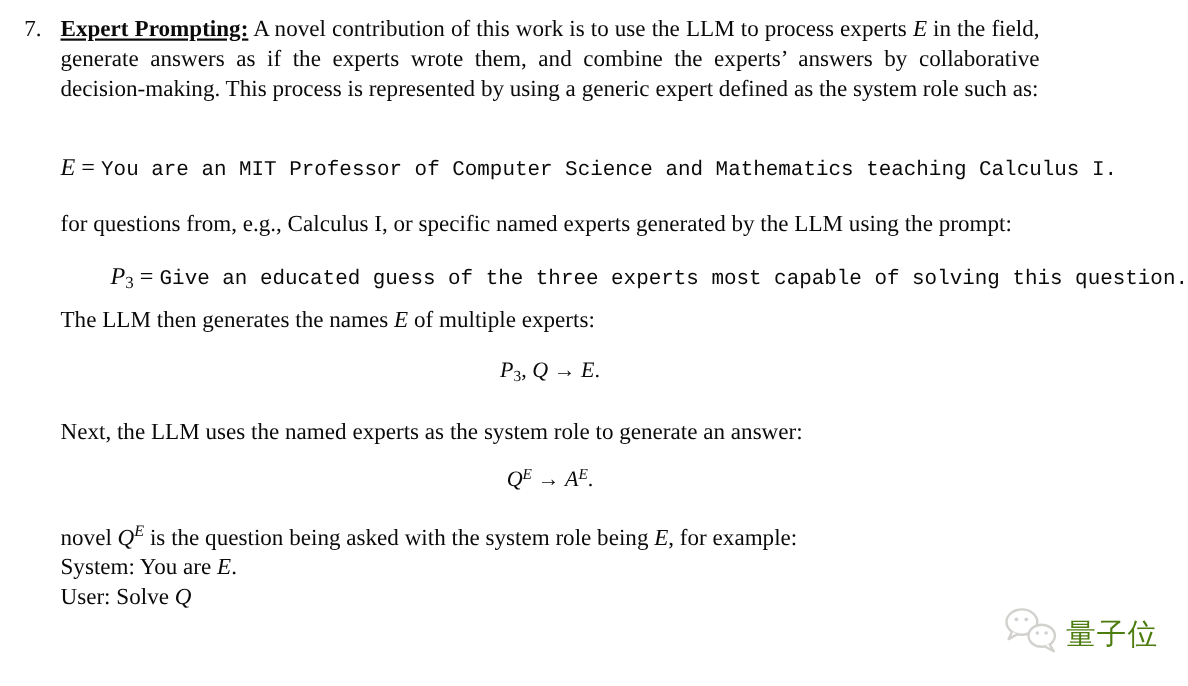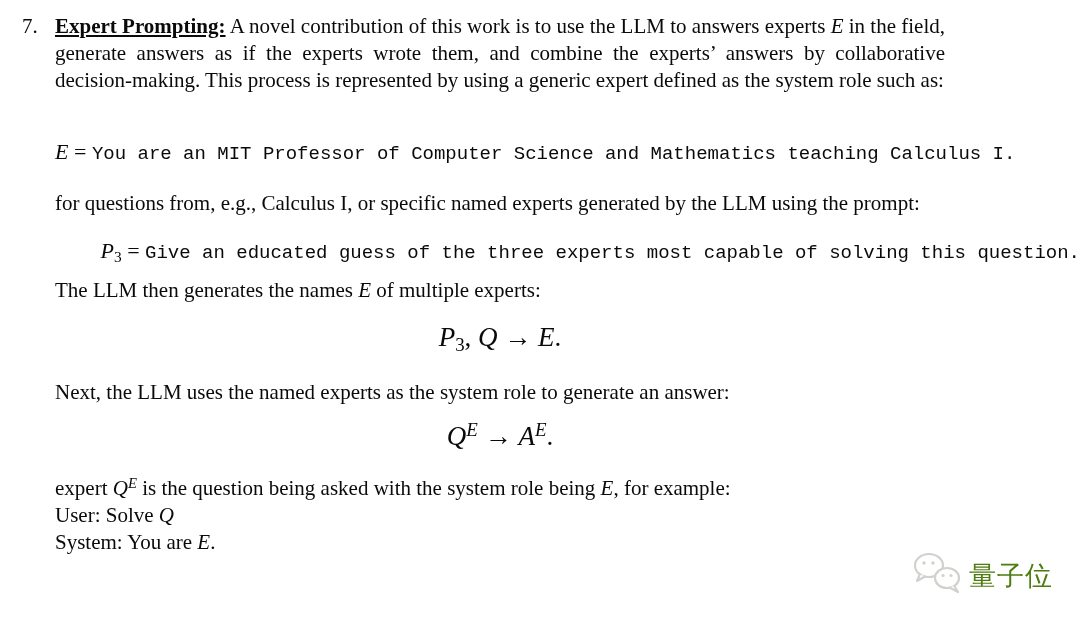--- a/index.html
+++ b/index.html
@@ -47,21 +47,21 @@
   .mt-para2 { margin-top: 24px; }
   .mt-mono2 { margin-top: 22px; text-align: right; }
   .mt-para3 { margin-top: 12px; }
   .mt-eq1   { margin-top: 18px; }
   .mt-para4 { margin-top: 27px; font-family: Liberation Serif, serif; }
   .mt-eq2   { margin-top: 15px; }
   .mt-para5 { margin-top: 24px; }
   .equation {
     width: 890px;
     text-align: center;
-    font-size: 27px;
+    font-size: 20px;
     line-height: 30px;
   }
   .watermark {
     position: absolute;
     top: 551px;
     left: 912px;
     display: flex;
     align-items: center;
     gap: 5px;
     color: #4d7c0f;
@@ -74,41 +74,41 @@
   }
 </style>
 </head>
 <body>
 
 <div class="page">
   <div class="content">
 
     <span class="marker">7.</span>
 
-    <p class="justify"><b>Expert Prompting:</b><span> A novel contribution of this work is to use the LLM to answers experts </span><i>E</i><span> in the field, generate answers as if the experts wrote them, and combine the experts’ answers by collaborative decision-making. This process is represented by using a generic expert defined as the system role such as:</span></p>
+    <p class="justify"><b>Expert Prompting:</b><span> A novel contribution of this work is to use the LLM to process experts </span><i>E</i><span> in the field, generate answers as if the experts wrote them, and combine the experts’ answers by collaborative decision-making. This process is represented by using a generic expert defined as the system role such as:</span></p>
 
     <p class="monoline mt-mono1"><i>E</i> <span>=</span> <span class="mono">You are an MIT Professor of Computer Science and Mathematics teaching Calculus I.</span></p>
 
     <p class="justify mt-para2">for questions from, e.g., Calculus I, or specific named experts generated by the LLM using the prompt:</p>
 
     <p class="monoline mt-mono2"><i>P</i><sub>3</sub> <span>=</span> <span class="mono">Give an educated guess of the three experts most capable of solving this question.</span></p>
 
     <p class="plain mt-para3"><span>The LLM then generates the names </span><i>E</i><span> of multiple experts:</span></p>
 
     <p class="equation mt-eq1"><i>P</i><sub>3</sub><span>, </span><i>Q</i><span> → </span><i>E</i><span>.</span></p>
 
     <p class="plain mt-para4">Next, the LLM uses the named experts as the system role to generate an answer:</p>
 
     <p class="equation mt-eq2"><i>Q</i><sup class="it">E</sup><span> → </span><i>A</i><sup class="it">E</sup><span>.</span></p>
 
-    <p class="plain mt-para5"><span>expert </span><i>Q</i><sup class="it">E</sup><span> is the question being asked with the system role being </span><i>E</i><span>, for example:</span></p>
+    <p class="plain mt-para5"><span>novel </span><i>Q</i><sup class="it">E</sup><span> is the question being asked with the system role being </span><i>E</i><span>, for example:</span></p>
+
+    <p class="plain"><span>System: </span><span>You are </span><i>E</i><span>.</span></p>
 
     <p class="plain"><span>User: </span><span>Solve </span><i>Q</i></p>
-
-    <p class="plain"><span>System: </span><span>You are </span><i>E</i><span>.</span></p>
 
   </div>
 
   <div class="watermark">
     <span>
       <svg width="52" height="44" viewBox="0 0 52 44" fill="none" xmlns="http://www.w3.org/2000/svg">
         <ellipse cx="17" cy="14.5" rx="14" ry="11.5" stroke="#d3d1ce" stroke-width="2.2" fill="#ffffff"></ellipse>
         <path d="M8 23 L5 30 L13 25.5" stroke="#d3d1ce" stroke-width="2.2" fill="#ffffff" stroke-linejoin="round"></path>
         <circle cx="12" cy="12" r="1.7" fill="#d3d1ce"></circle>
         <circle cx="21" cy="12" r="1.7" fill="#d3d1ce"></circle>

